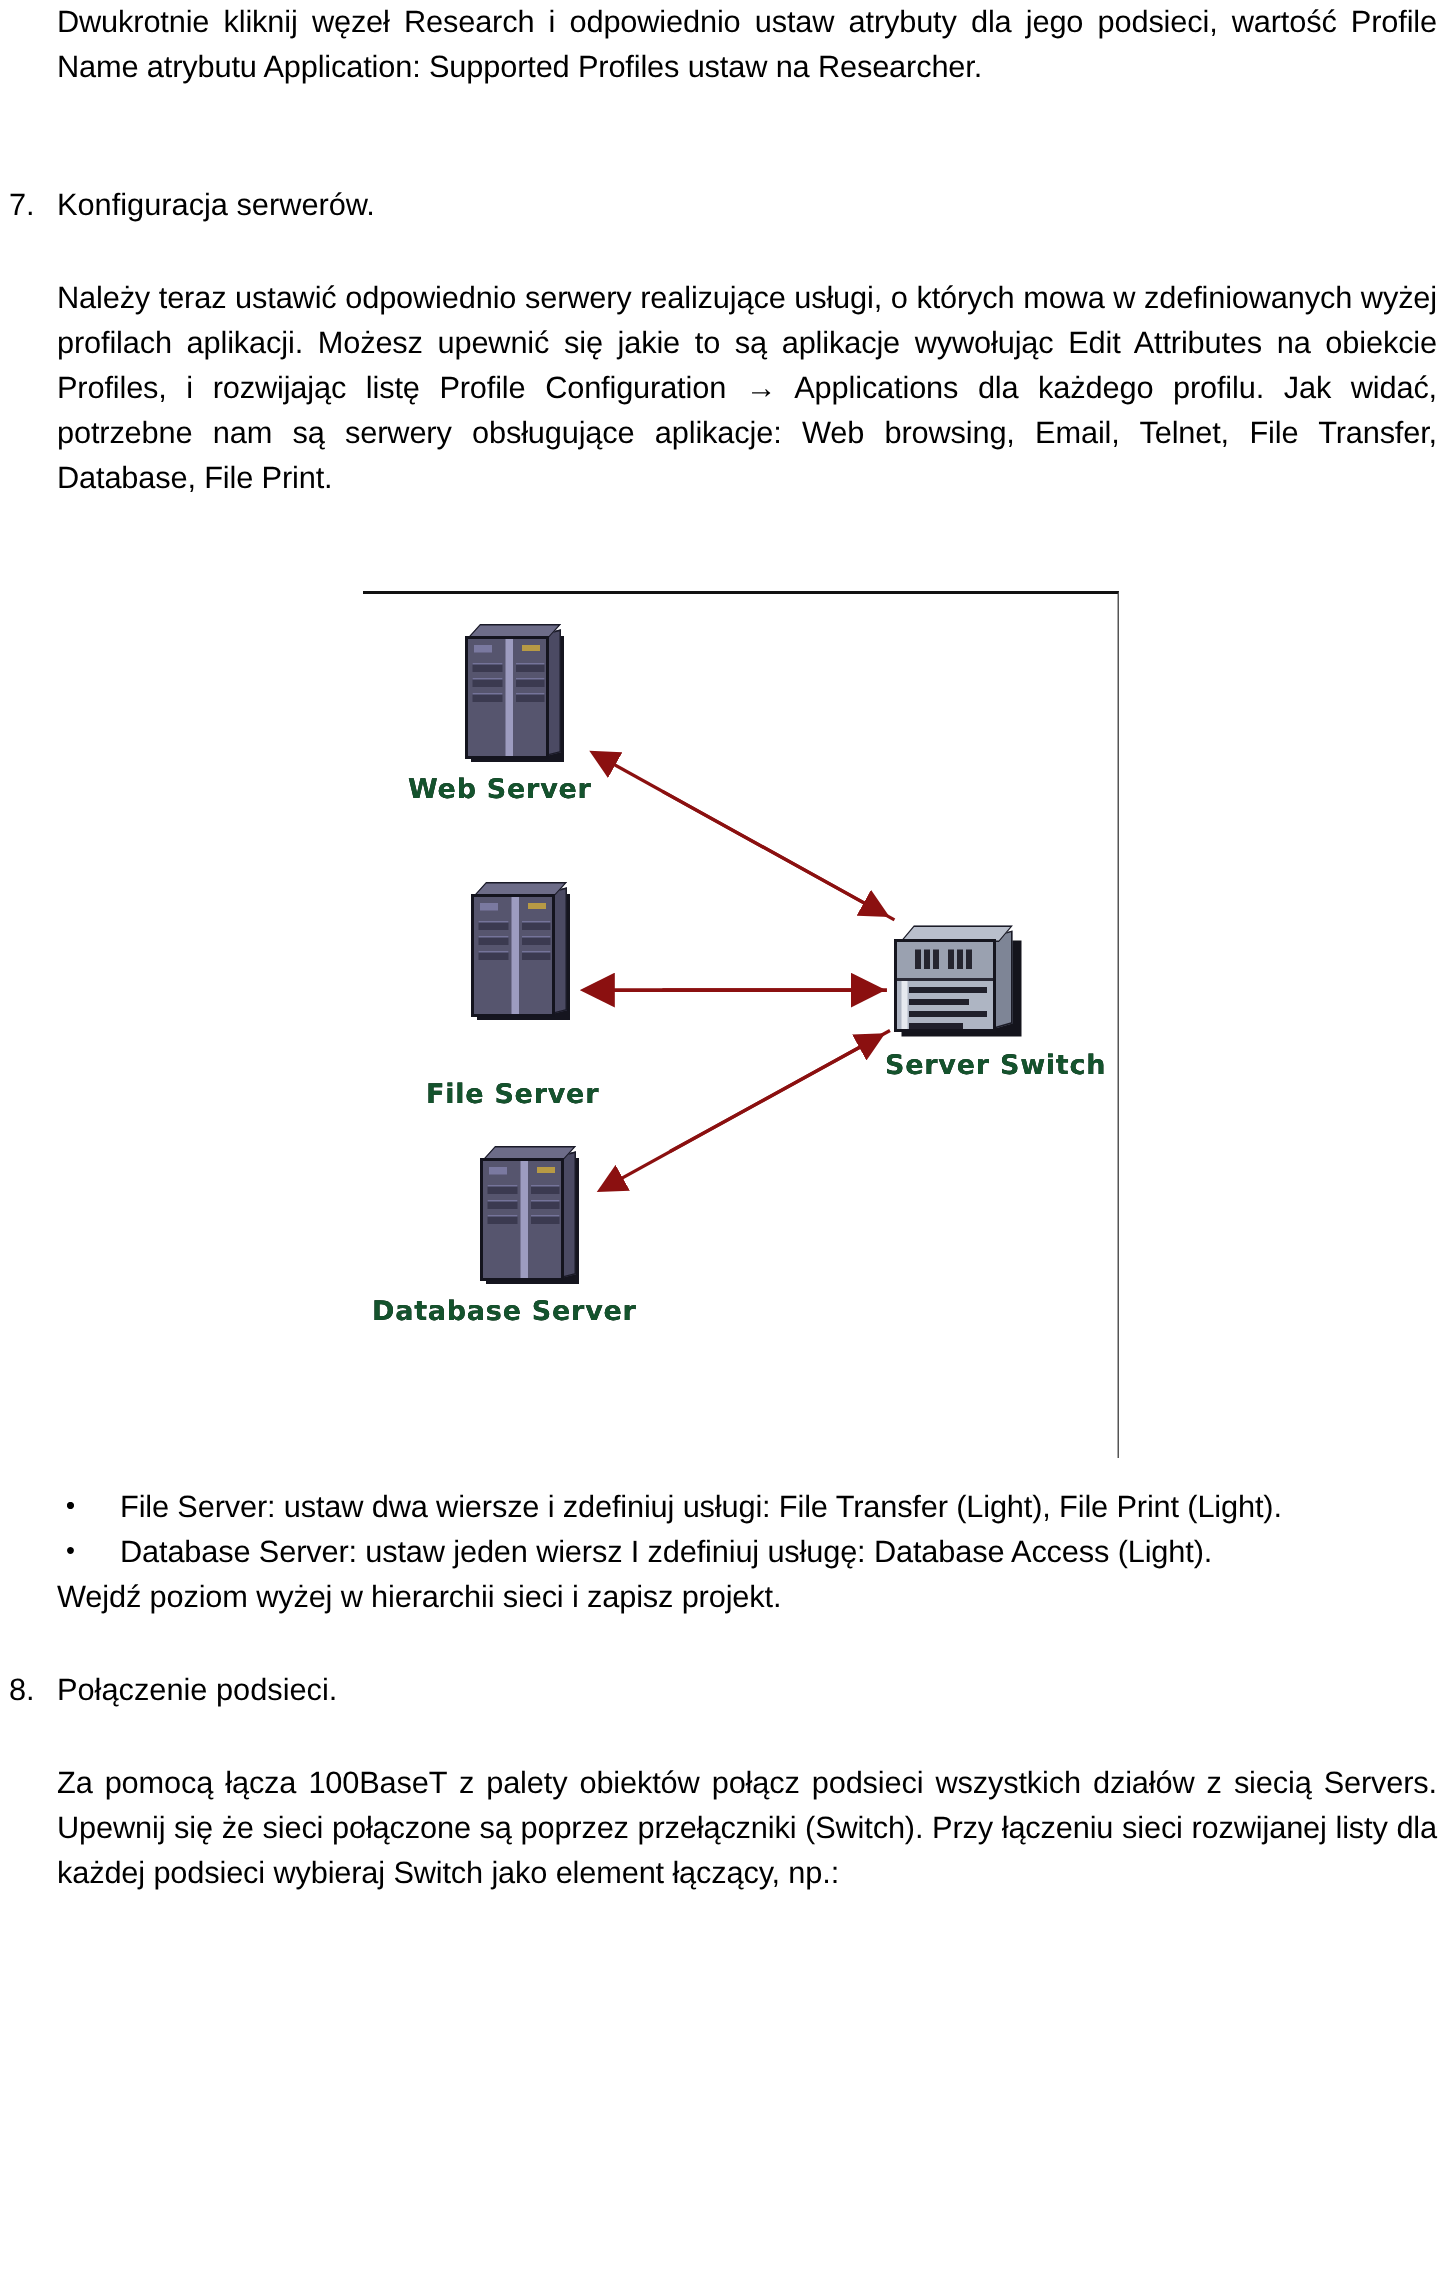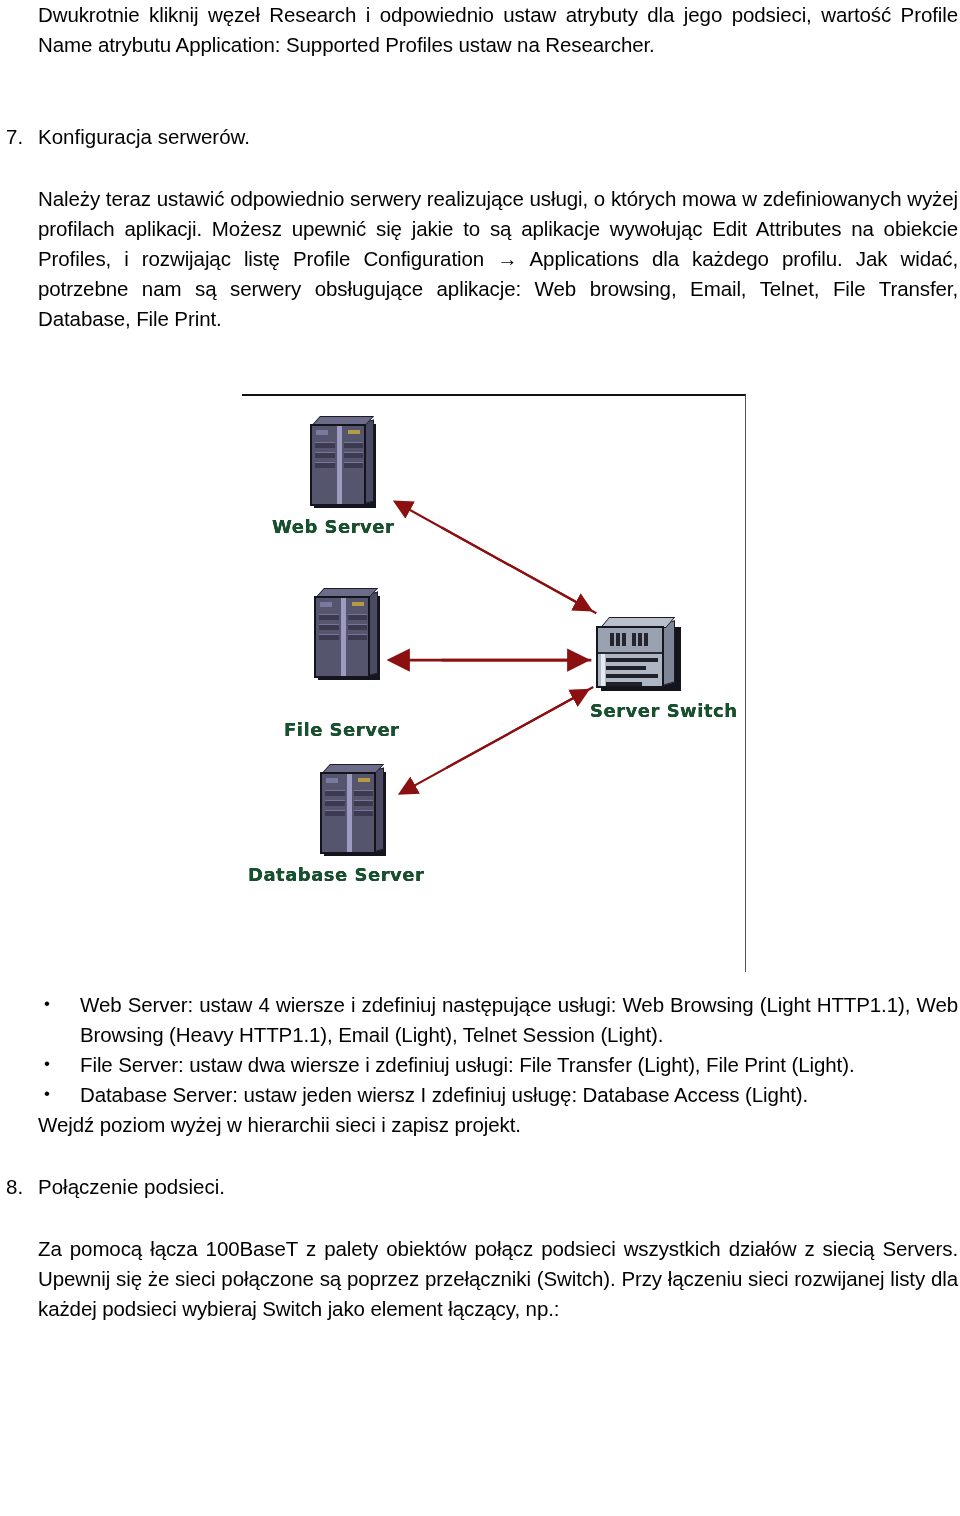--- a/index.html
+++ b/index.html
@@ -375,21 +375,20 @@
 
     </div>
   </div>
 
   <div class="spacer-sm"></div>
 
 
   <ul class="bullets">
     <li class="justified">
       <span class="dot">•</span>
-      <span>Web Server: ustaw 4 wiersze i zdefiniuj następujące usługi: Web Browsing (Light HTTP1.1), Web Browsing (Heavy HTTP1.1), Email (Light), Telnet Session (Light).</span>
     </li>
     <li class="left">
       <span class="dot">•</span>
       <span>File Server: ustaw dwa wiersze i zdefiniuj usługi: File Transfer (Light), File Print (Light).</span>
     </li>
     <li class="left">
       <span class="dot">•</span>
       <span>Database Server: ustaw jeden wiersz I zdefiniuj usługę: Database Access (Light).</span>
     </li>
   </ul>

